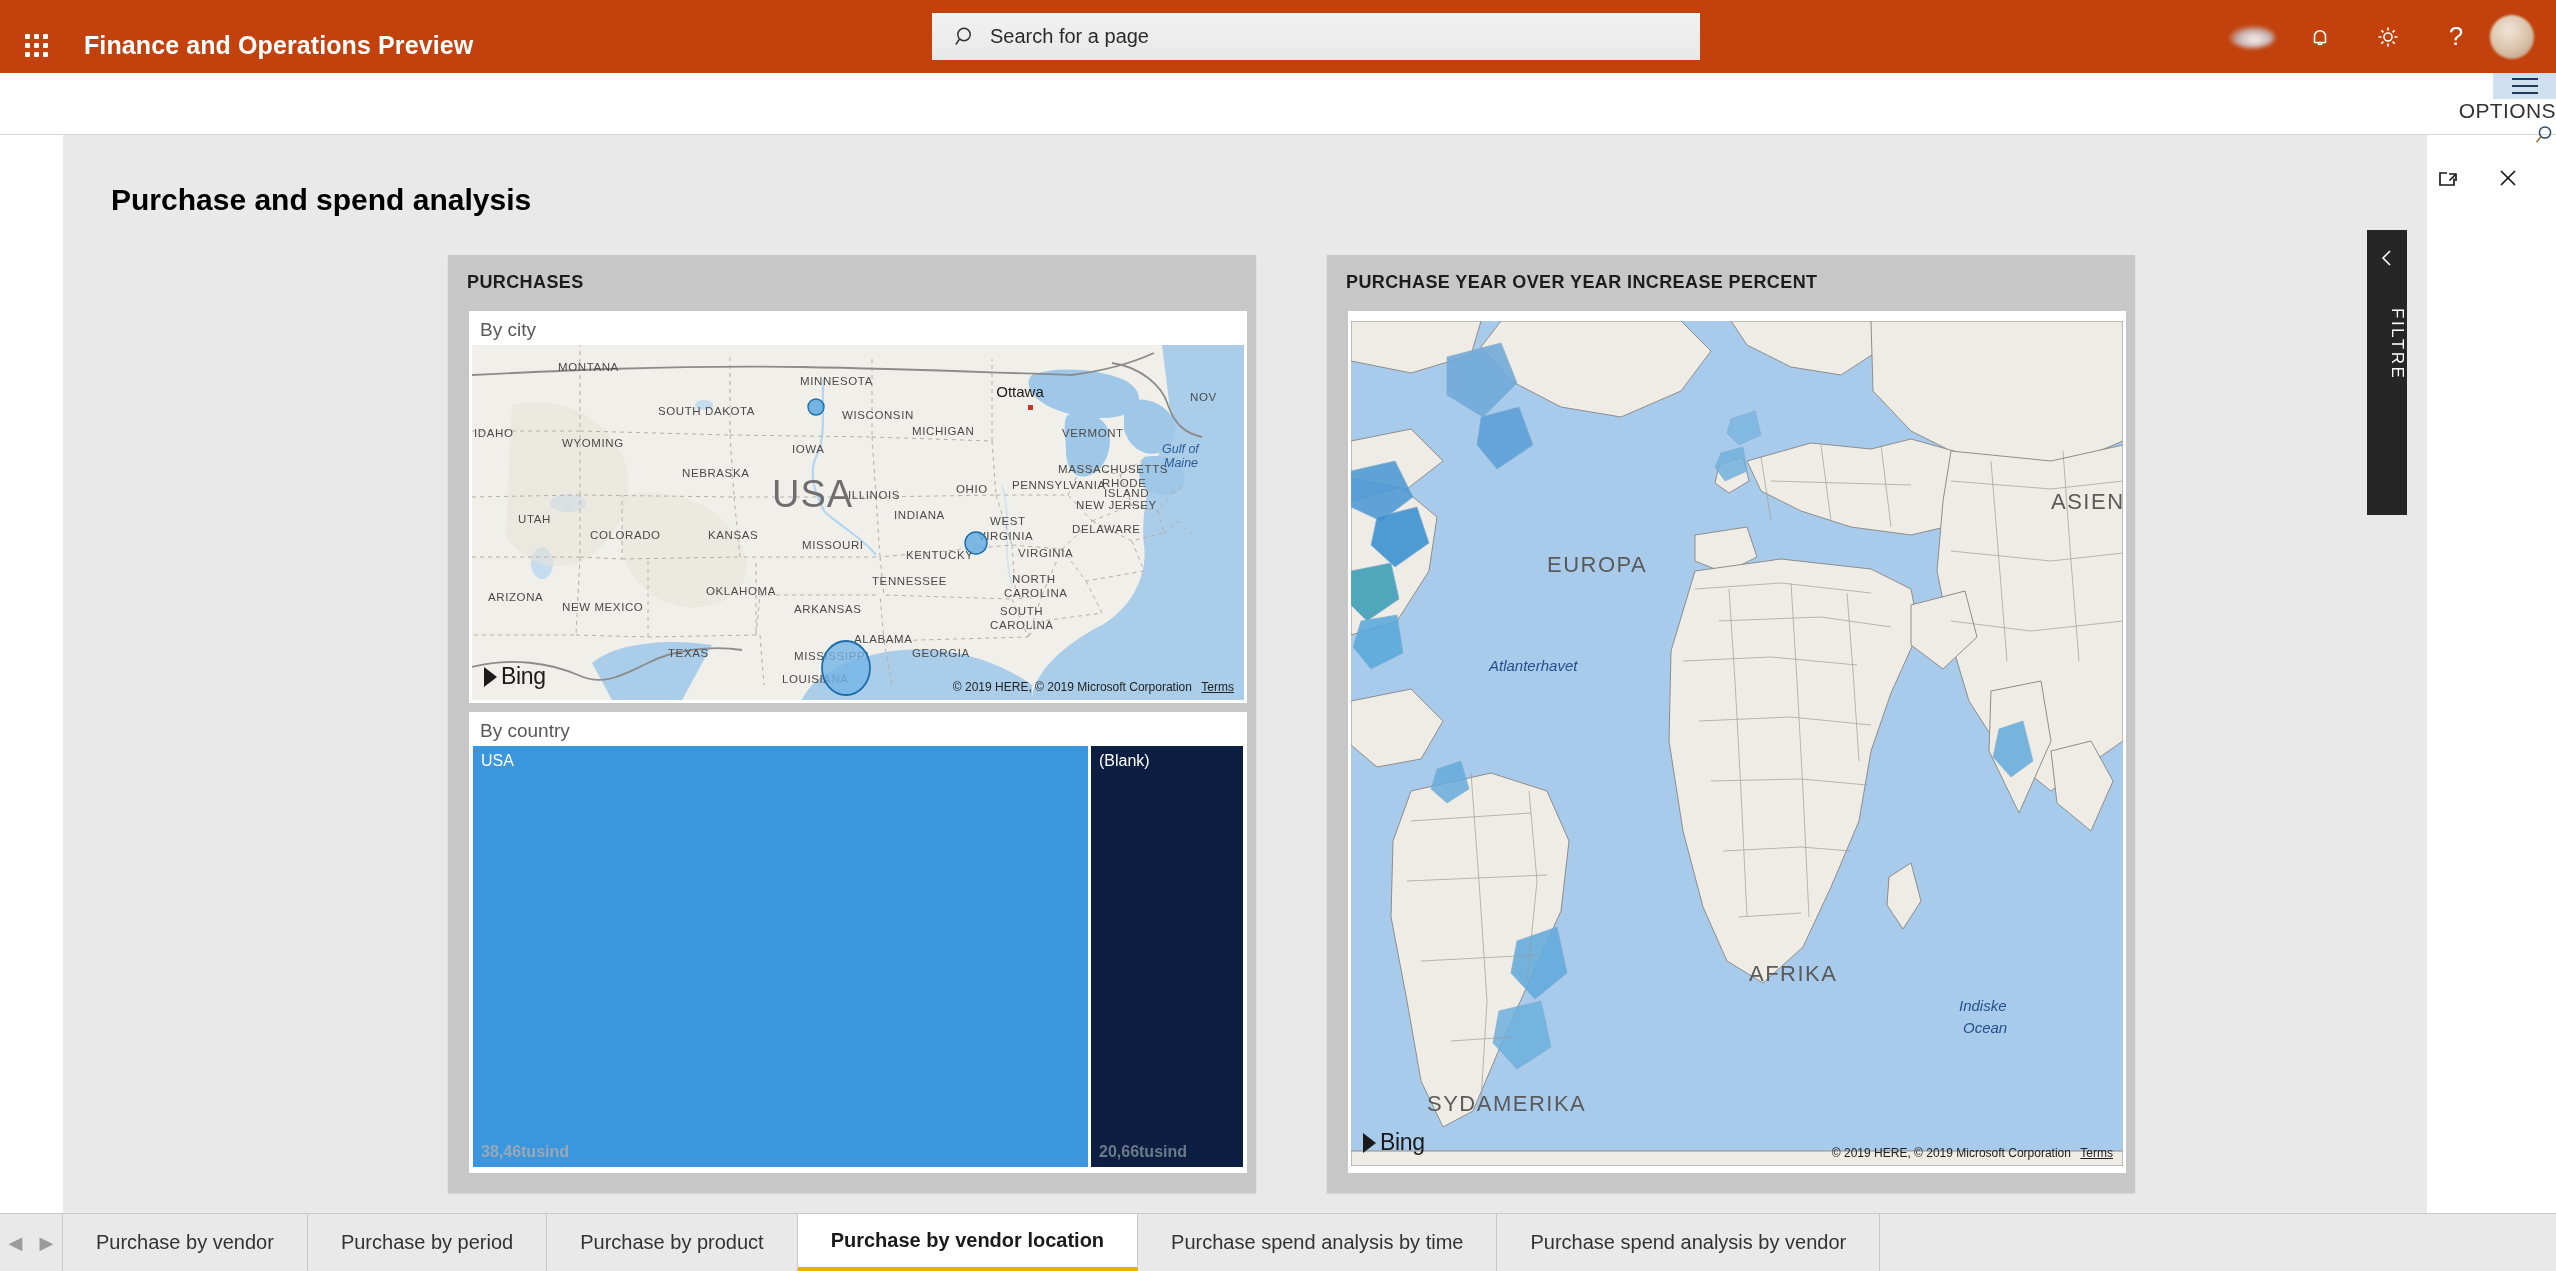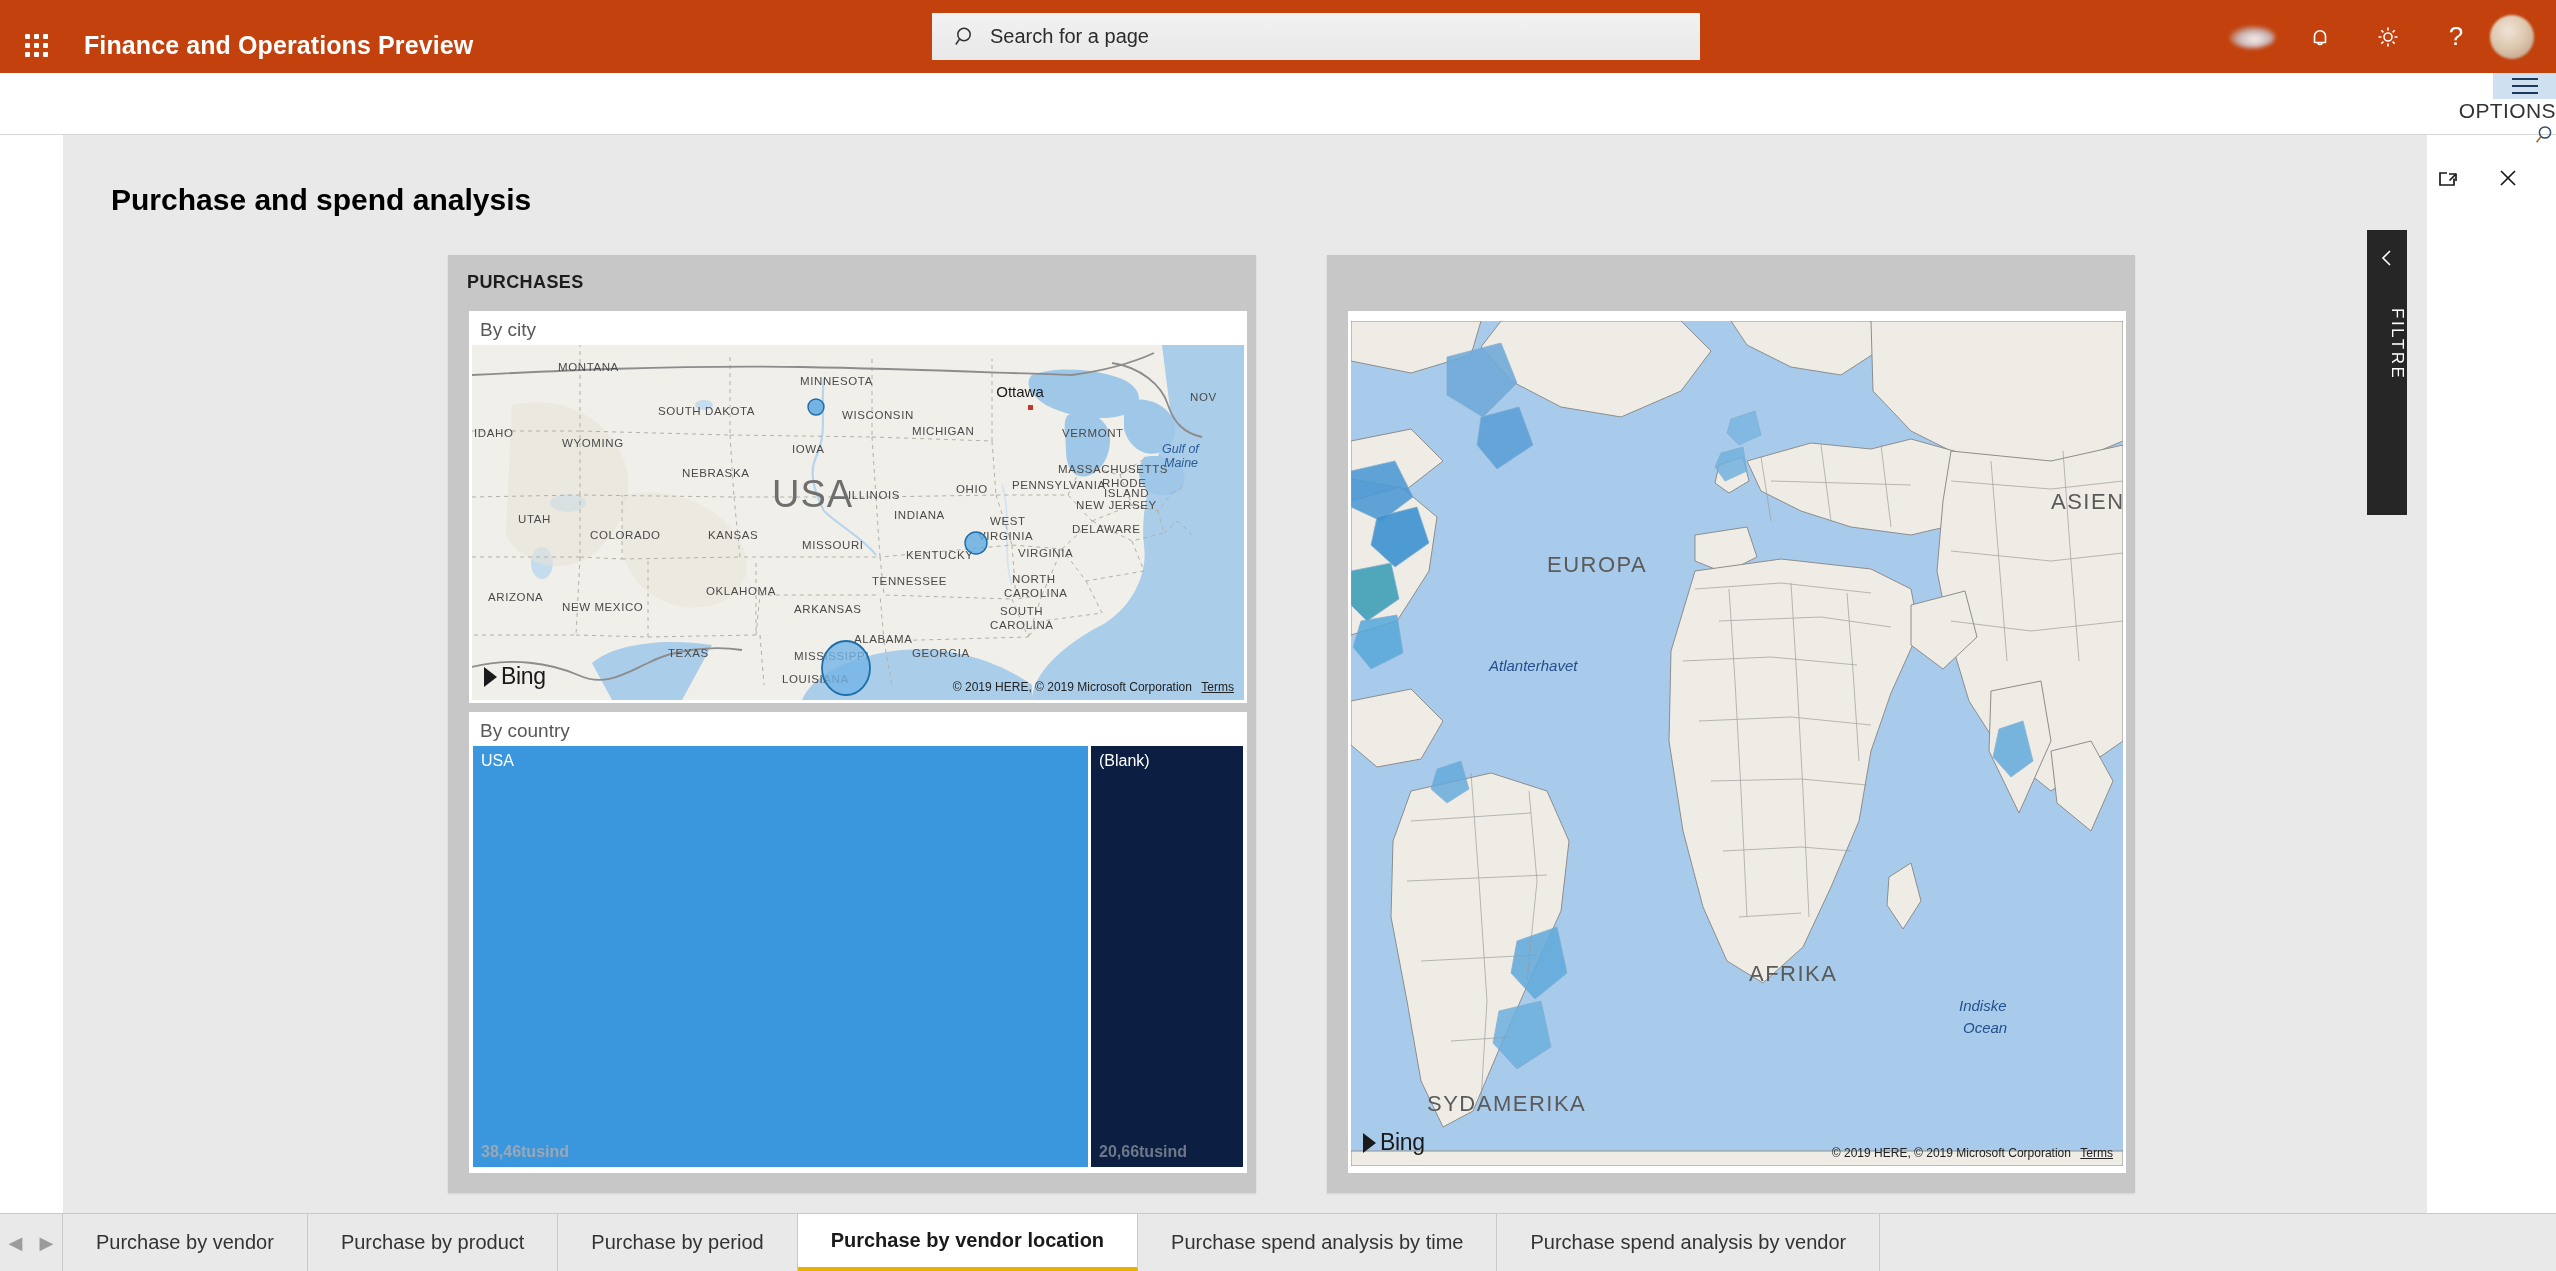--- a/index.html
+++ b/index.html
@@ -508,20 +508,21 @@
         </div>
         <div class="tm-cell" id="tm-blank">
           <span class="tm-name">(Blank)</span>
           <span class="tm-val">20,66tusind</span>
         </div>
       </div>
     </div>
   </div>
 
   <div class="panel" id="panel-yoy">
+    <div class="panel-title">PURCHASE YEAR OVER YEAR INCREASE PERCENT</div>
 
     <div class="tile" id="tile-world">
       <div class="mapbox" id="map-world">
         <svg width="772" height="845" viewBox="0 0 772 845">
           <rect width="772" height="845" fill="#a9cbeb"></rect>
 
           <g fill="#eeece5" stroke="#8d8d8d" stroke-width="1">
 
             <path d="M150 0 L330 0 L360 30 L330 70 L270 96 L210 86 L160 60 L130 26 Z"></path>
             <path d="M0 0 L130 0 L120 34 L60 52 L0 40 Z"></path>
@@ -630,18 +631,18 @@
     <div class="filter-text">FILTRE</div>
   </div>
 </div>
 
 <div class="tabbar">
   <div class="tab-nav">
     <span class="arw">◀</span>
     <span class="arw">▶</span>
   </div>
   <div class="tab">Purchase by vendor</div>
+  <div class="tab">Purchase by period</div>
   <div class="tab">Purchase by product</div>
-  <div class="tab">Purchase by period</div>
   <div class="tab active">Purchase by vendor location</div>
   <div class="tab">Purchase spend analysis by time</div>
   <div class="tab">Purchase spend analysis by vendor</div>
 </div>
 
 </body></html>

